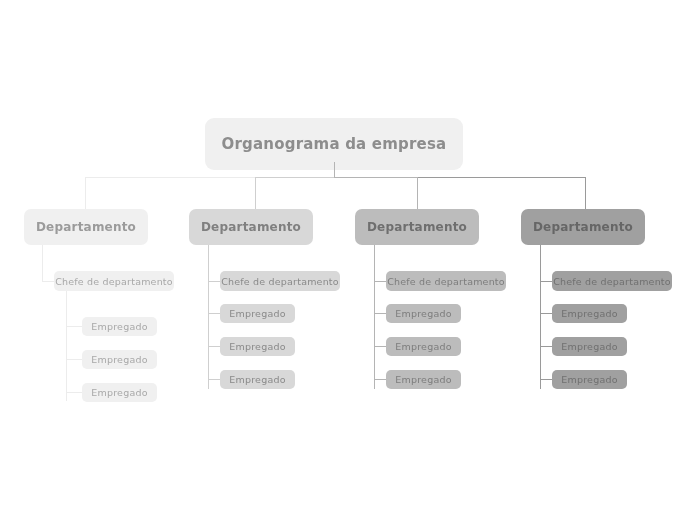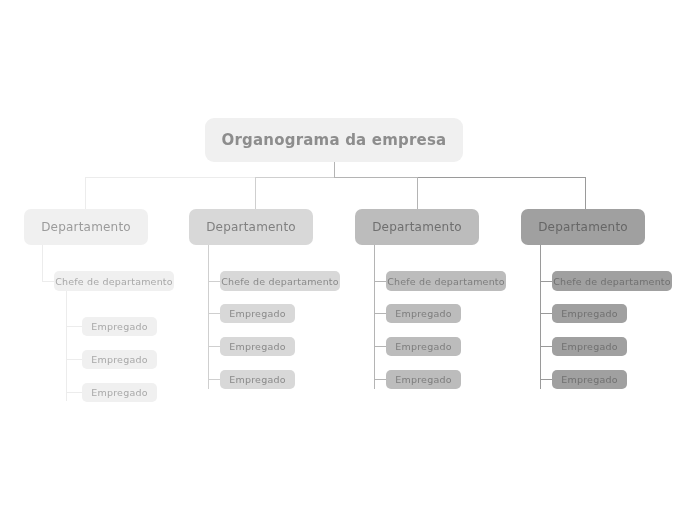--- a/index.html
+++ b/index.html
@@ -17,30 +17,30 @@
     position:absolute;
     box-sizing:border-box;
     display:flex;align-items:center;justify-content:center;
     border-radius:7px;
     white-space:nowrap;
     letter-spacing:.2px;
   }
 
   
   .root{
-    left:205px;top:118px;width:258px;height:44px;
+    left:205px;top:118px;width:258px;height:52px;
     border-radius:9px;
     font-size:15px;font-weight:bold;
     background:#f0f0f0;color:#8d8d8d;
   }
 
   
   .dept{
     top:209px;width:124px;height:36px;
-    font-size:12px;font-weight:normal;align-items:center;
+    font-size:12px;font-weight:bold;align-items:center;
   }
   .dept.c0{left:24px;}
   .dept.c1{left:189px;}
   .dept.c2{left:355px;}
   .dept.c3{left:521px;}
 
   
   .chefe{
     height:20px;width:120px;
     font-size:9.5px;font-weight:normal;

